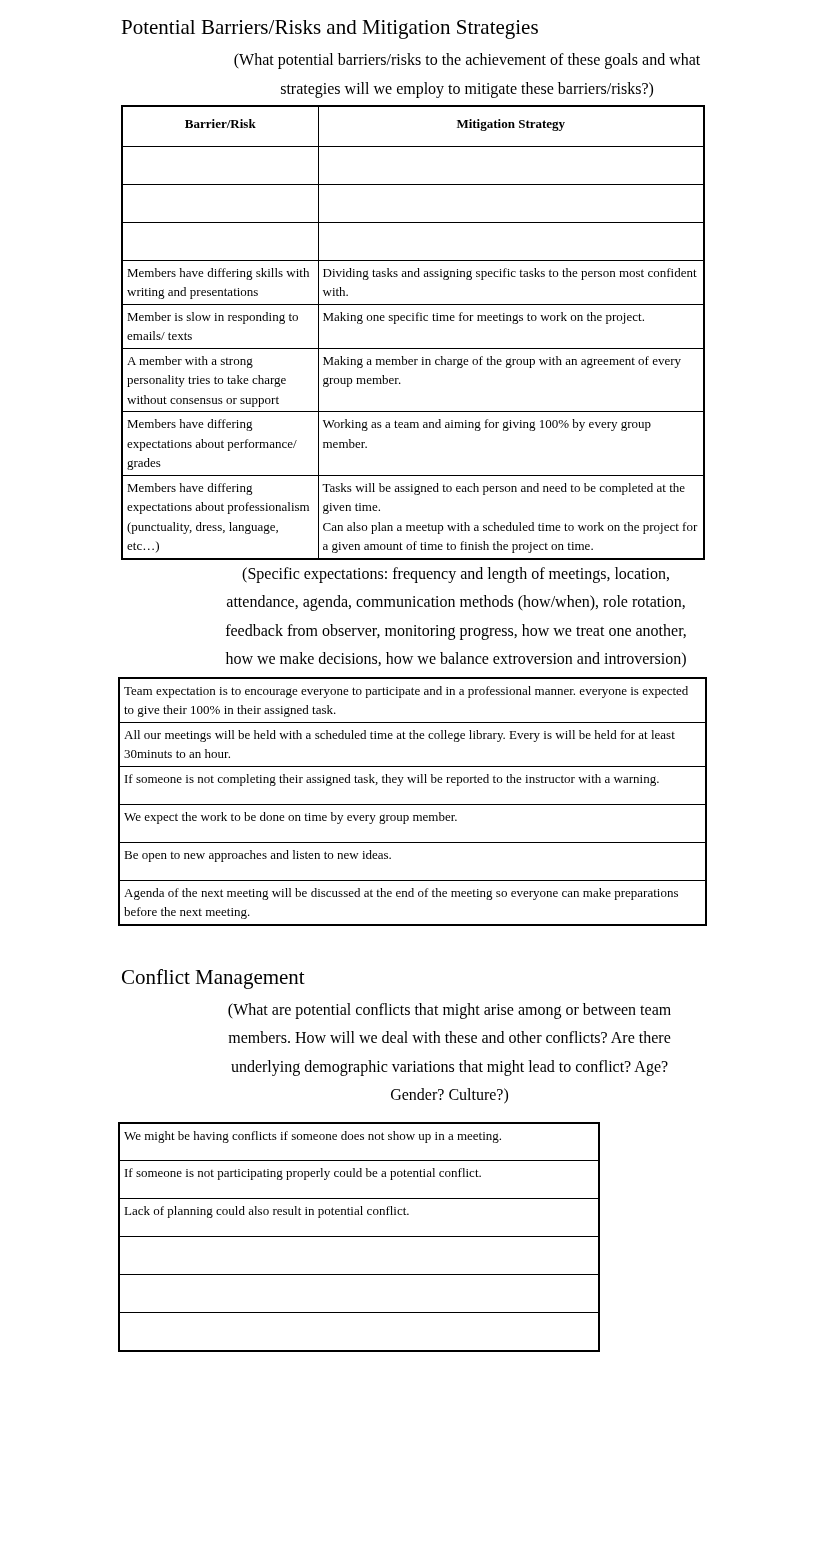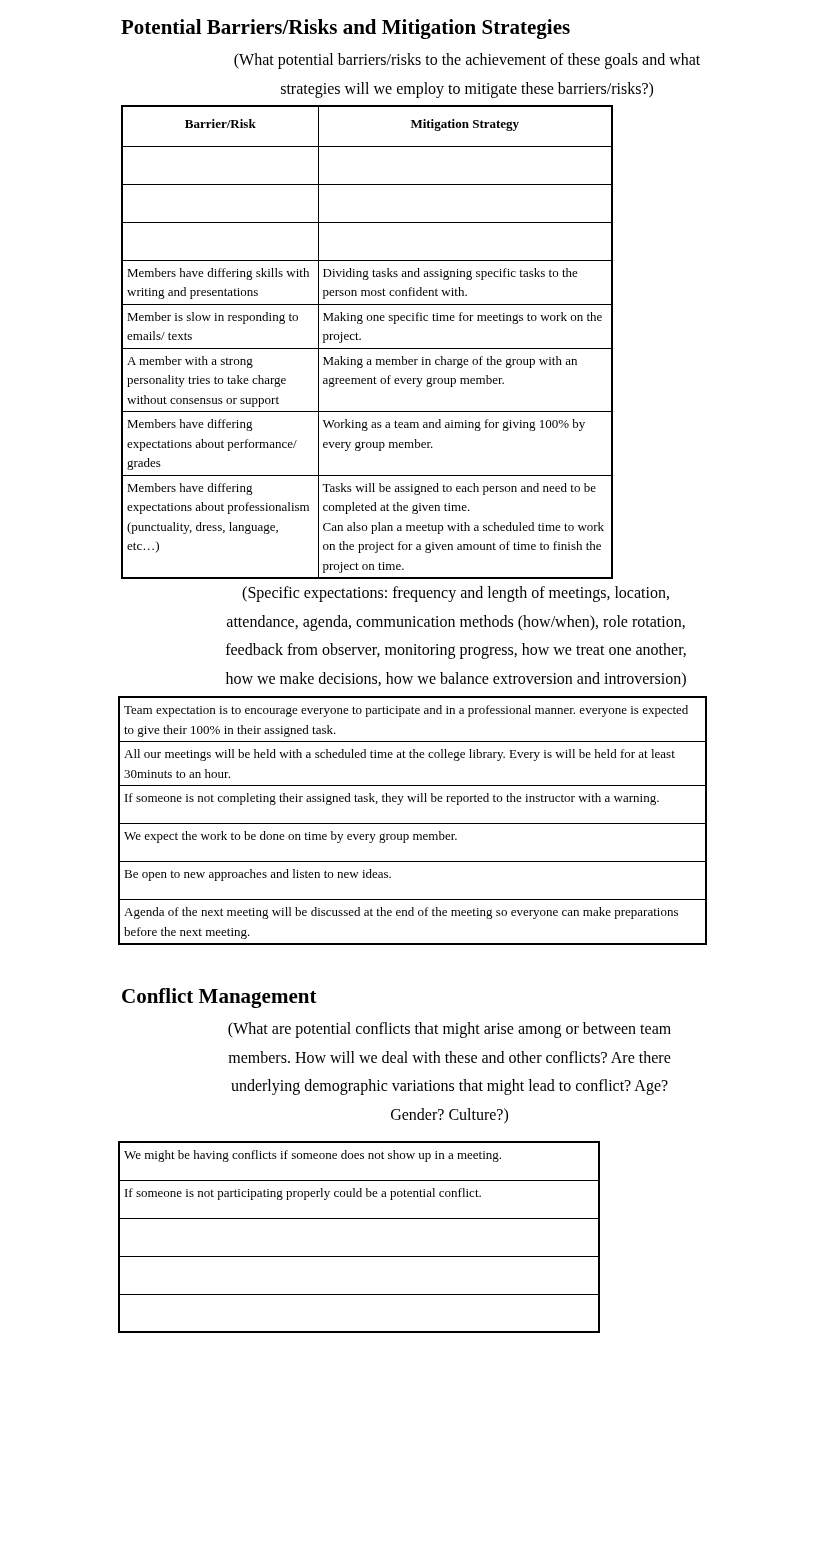--- a/index.html
+++ b/index.html
@@ -7,21 +7,21 @@
   .page {
     width: 828px;
     min-height: 1566px;
     background: #ffffff;
     color: #000000;
     font-family: "Liberation Serif", "DejaVu Serif", serif;
     padding-top: 14px;
   }
   .heading {
     font-size: 21px;
-    font-weight: bold;
+    font-weight: normal;
     margin: 0 0 6px 121px;
     line-height: 26px;
   }
   .heading.gap-above { margin-top: 38px; }
   .subtitle {
     font-size: 16px;
     line-height: 28.5px;
     margin: 0 0 2px 217px;
     text-align: center;
   }
@@ -35,21 +35,21 @@
   }
   td, th {
     border: 1px solid #000000;
     vertical-align: top;
     font-size: 13px;
     line-height: 19.5px;
     padding: 2px 4px;
     white-space: pre-wrap;
     overflow: hidden;
   }
-  .t1 { margin-left: 121px; width: 492px; }
+  .t1 { margin-left: 121px; width: 584px; }
   .t1 col.c1 { width: 196px; }
   .t1 th {
     text-align: center;
     font-weight: bold;
     height: 40px;
     padding-top: 7px;
     vertical-align: top;
   }
   .t1 .empty-row td { height: 38px; }
   .t2 { margin-left: 118px; width: 589px; margin-top: 3px; }
@@ -146,20 +146,23 @@
 
     <table class="t3">
       <tbody>
         <tr>
           <td>We might be having conflicts if someone does not show up in a meeting.</td>
         </tr>
         <tr>
           <td>If someone is not participating properly could be a potential conflict.</td>
         </tr>
         <tr>
+          <td>Lack of planning could also result in potential conflict.</td>
+        </tr>
+        <tr>
           <td></td>
         </tr>
         <tr>
           <td></td>
         </tr>
         <tr>
           <td></td>
         </tr>
       </tbody>
     </table>

